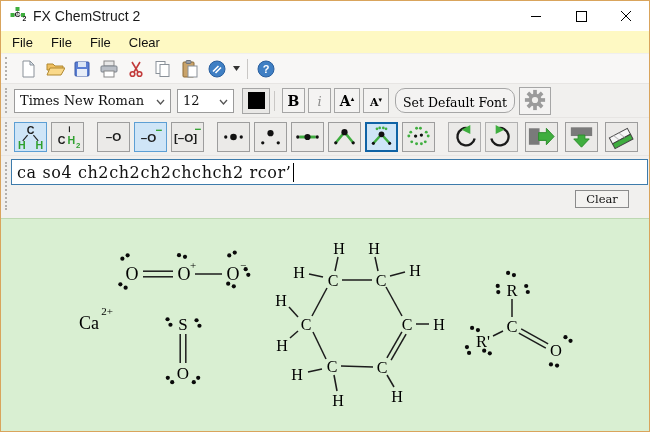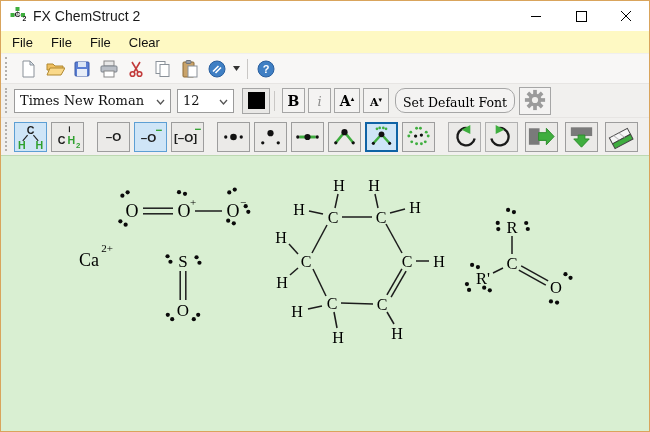--- a/index.html
+++ b/index.html
@@ -375,20 +375,34 @@
         <g transform="rotate(-28 16 15)">
           <rect x="5" y="9" width="21" height="7" fill="#f7f7f7" stroke="#444" stroke-width="1"></rect>
           <rect x="5" y="16" width="21" height="5.5" fill="#3fae3f" stroke="#444" stroke-width="1"></rect>
           <line x1="10" y1="9" x2="13" y2="16" stroke="#bbb" stroke-width="1"></line>
           <line x1="16" y1="9" x2="19" y2="16" stroke="#bbb" stroke-width="1"></line>
         </g>
       </svg>
     </div>
   </div>
 
+  <div class="io-section">
+    <div class="io-grip"></div>
+    <div class="input-row">
+      <div class="formula-input">
+        <span>ca so4 ch2ch2ch2chchch2 rcor’</span>
+        <span class="caret-bar"></span>
+      </div>
+    </div>
+    <div class="clear-row">
+      <div class="clear-btn">
+        <span>Clear</span>
+      </div>
+    </div>
+  </div>
 
   <div class="canvas">
     <svg width="648" height="214" viewBox="0 0 648 214">
         <line x1="142" y1="57.8" x2="172" y2="57.8" class="bond"></line>
         <line x1="142" y1="52.2" x2="172" y2="52.2" class="bond"></line>
         <line x1="194" y1="55" x2="221" y2="55" class="bond"></line>
         <circle cx="121.37105090191508" cy="39.64274971912293" r="2.1" class="lp"></circle>
         <circle cx="126.62894909808492" cy="36.35725028087707" r="2.1" class="lp"></circle>
         <circle cx="119.37105090191508" cy="65.35725028087707" r="2.1" class="lp"></circle>
         <circle cx="124.62894909808492" cy="68.64274971912293" r="2.1" class="lp"></circle>

